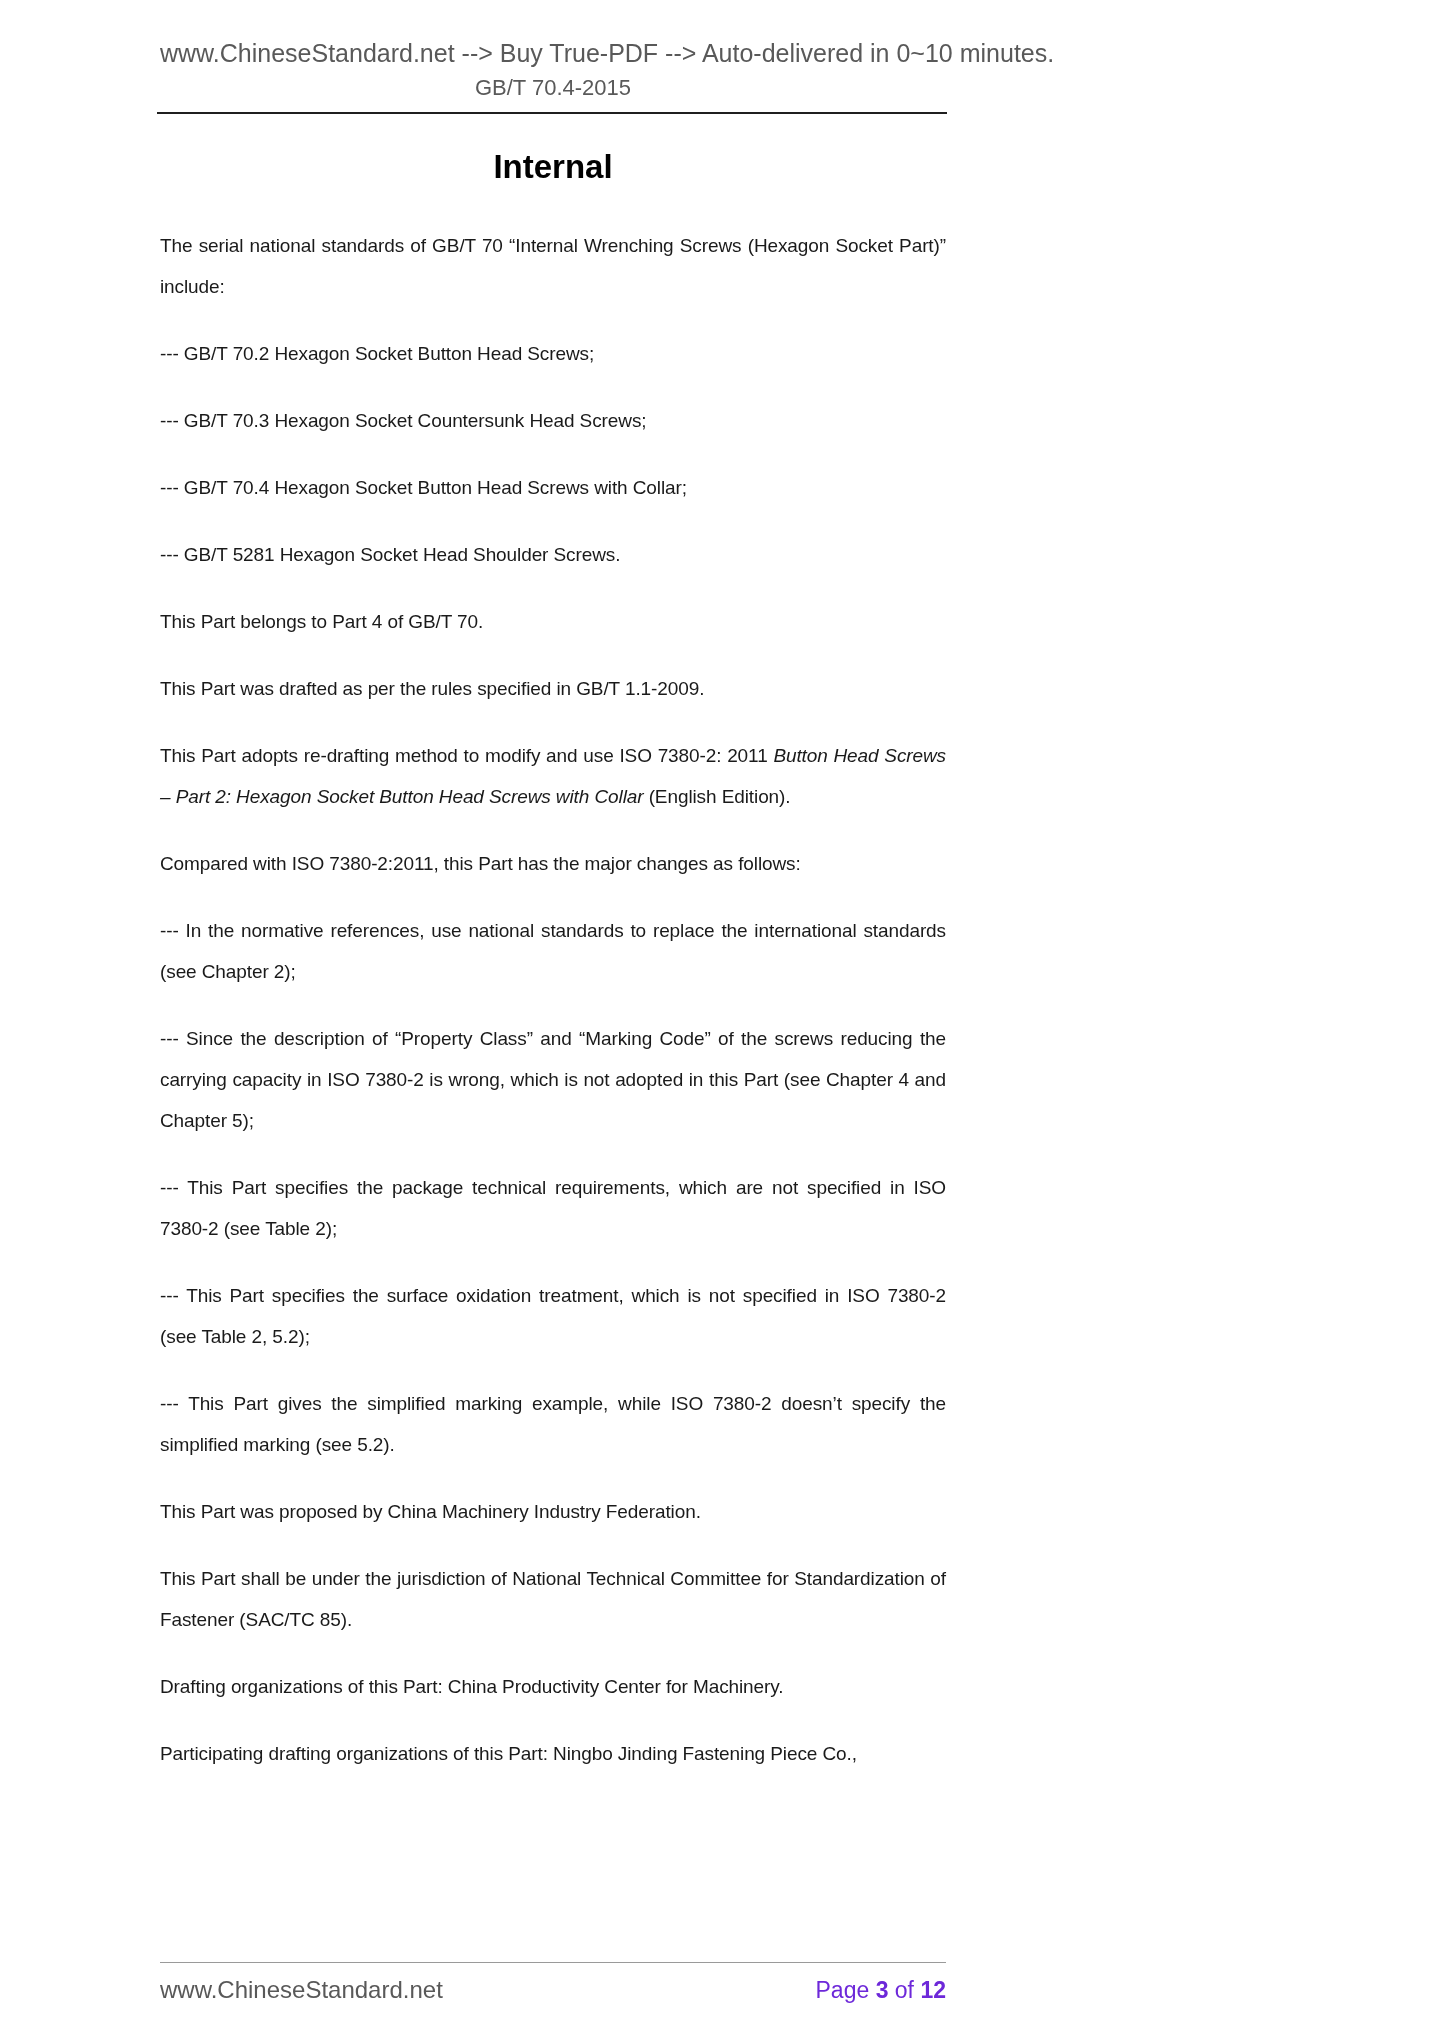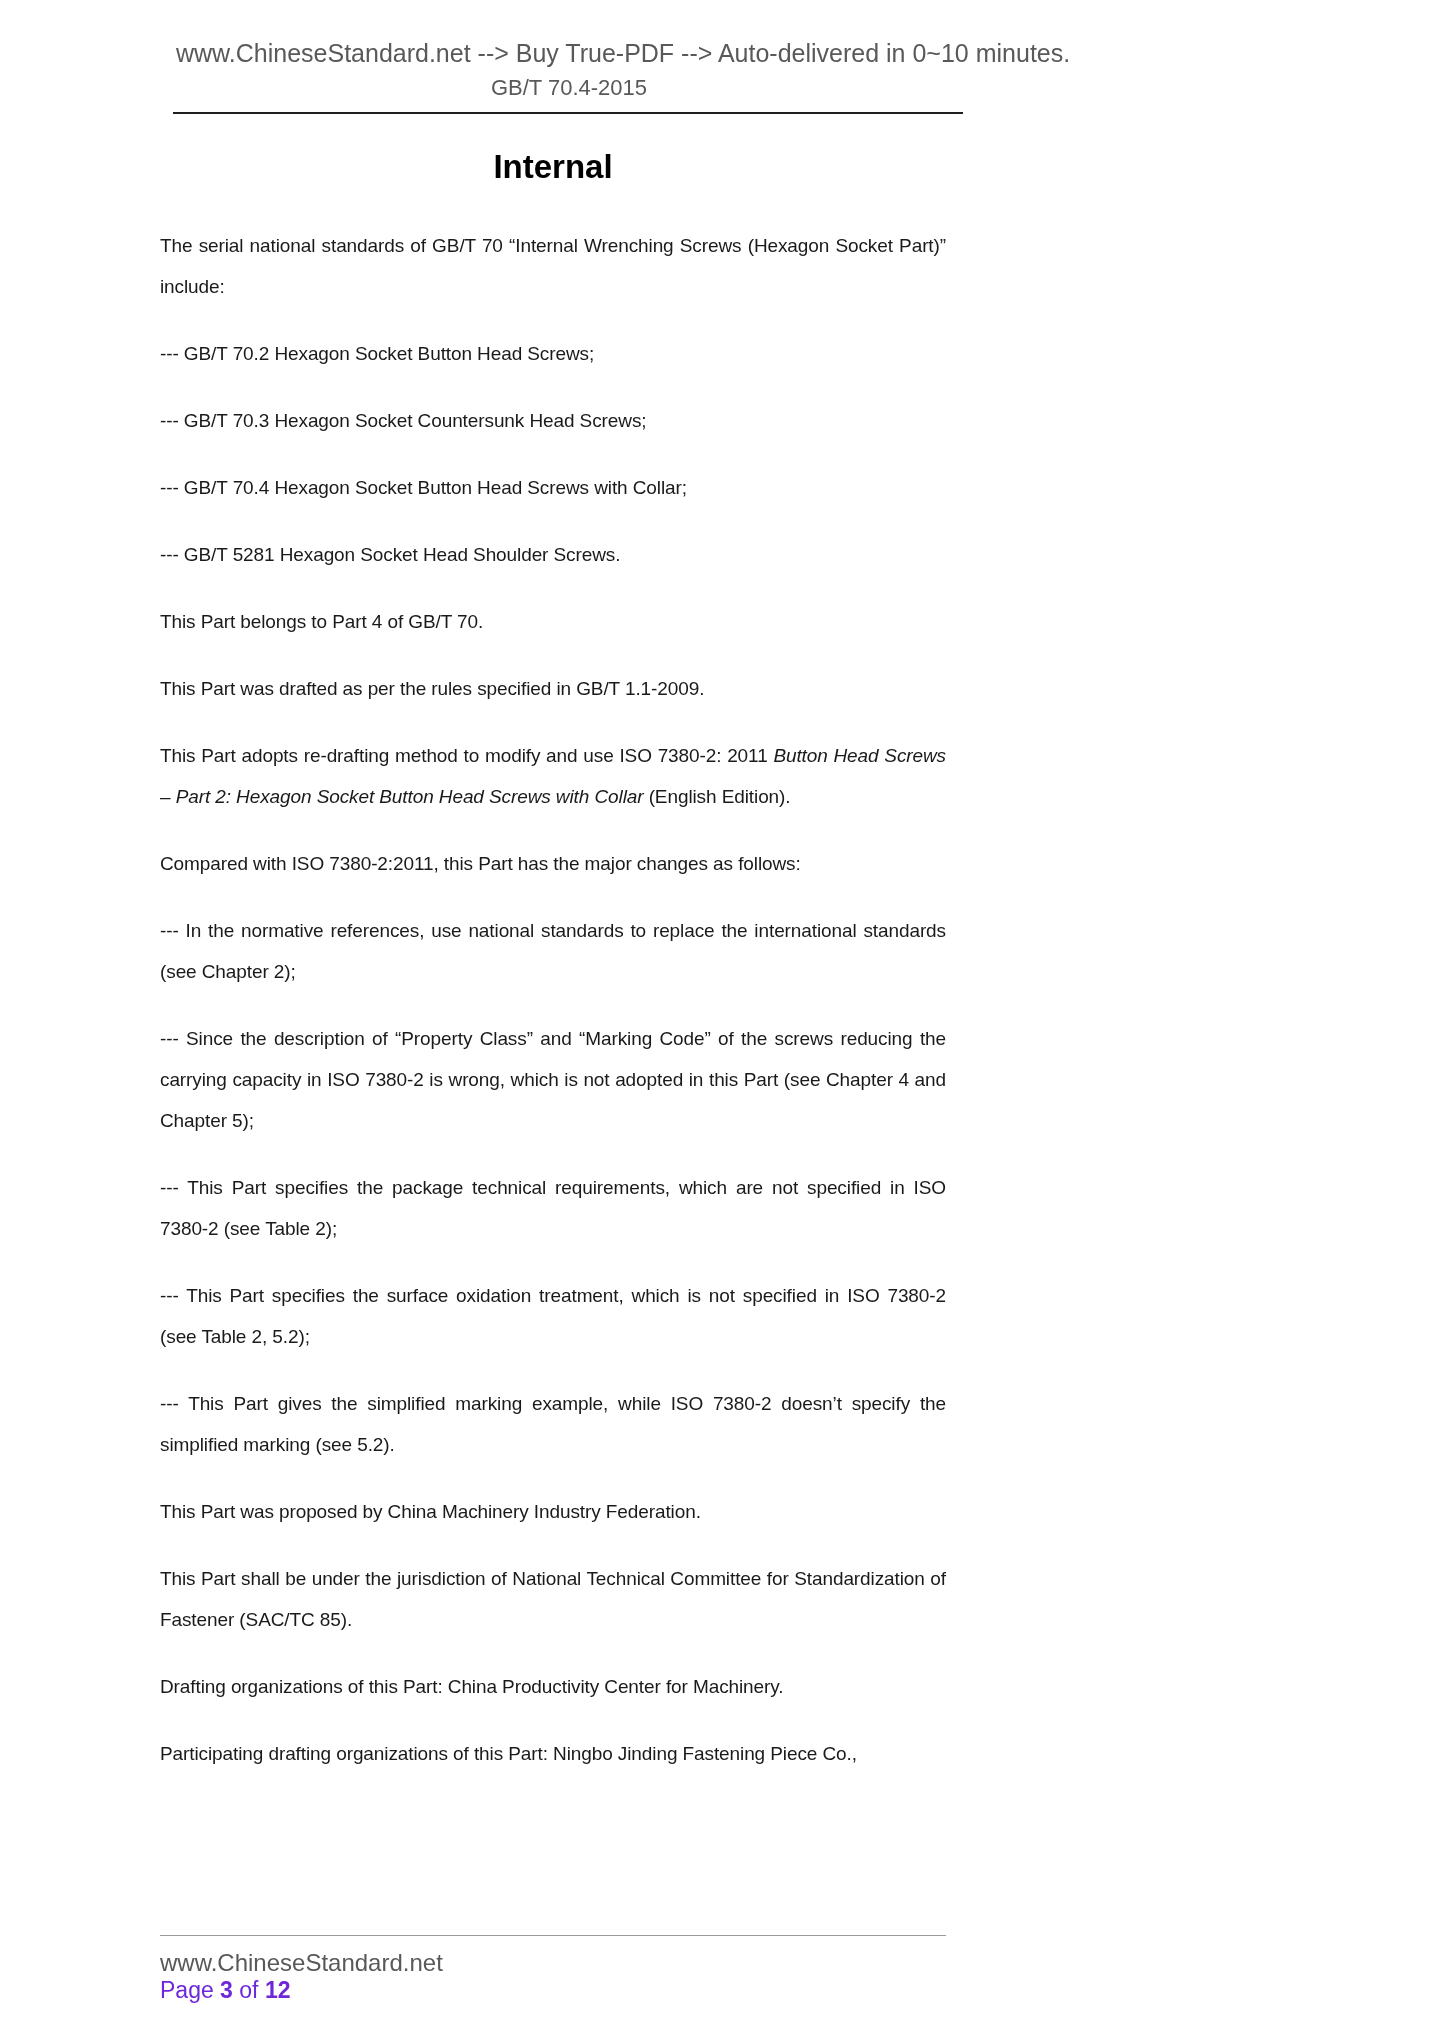--- a/index.html
+++ b/index.html
@@ -8,21 +8,21 @@
 
   .sheet {
     position: relative;
     width: 1445px;
     height: 2044px;
     background: #ffffff;
     overflow: hidden;
   }
 
   
-  .page-header { padding-top: 38px; padding-left: 16px; }
+  .page-header { padding-top: 38px; }
   .promo {
     margin-left: 160px;
     width: 786px;
     text-align: center;
     white-space: nowrap;
     overflow: visible;
     color: #595959;
     font-size: 25px;
     line-height: 1.25;
   }
@@ -73,21 +73,20 @@
   }
   .footer-rule {
     border: 0;
     border-top: 1px solid #9a9a9a;
     margin: 0 0 13px 0;
   }
   .footer-row {
     display: flex;
     justify-content: space-between;
     align-items: baseline;
-    flex-direction: column;
   }
   .footer-site { color: #595959; font-size: 24px; }
   .footer-page { color: #6d28d9; font-size: 23px; }
   .footer-page b { font-weight: 700; }
 </style>
 </head>
 <body>
 
 <div class="sheet">
 

